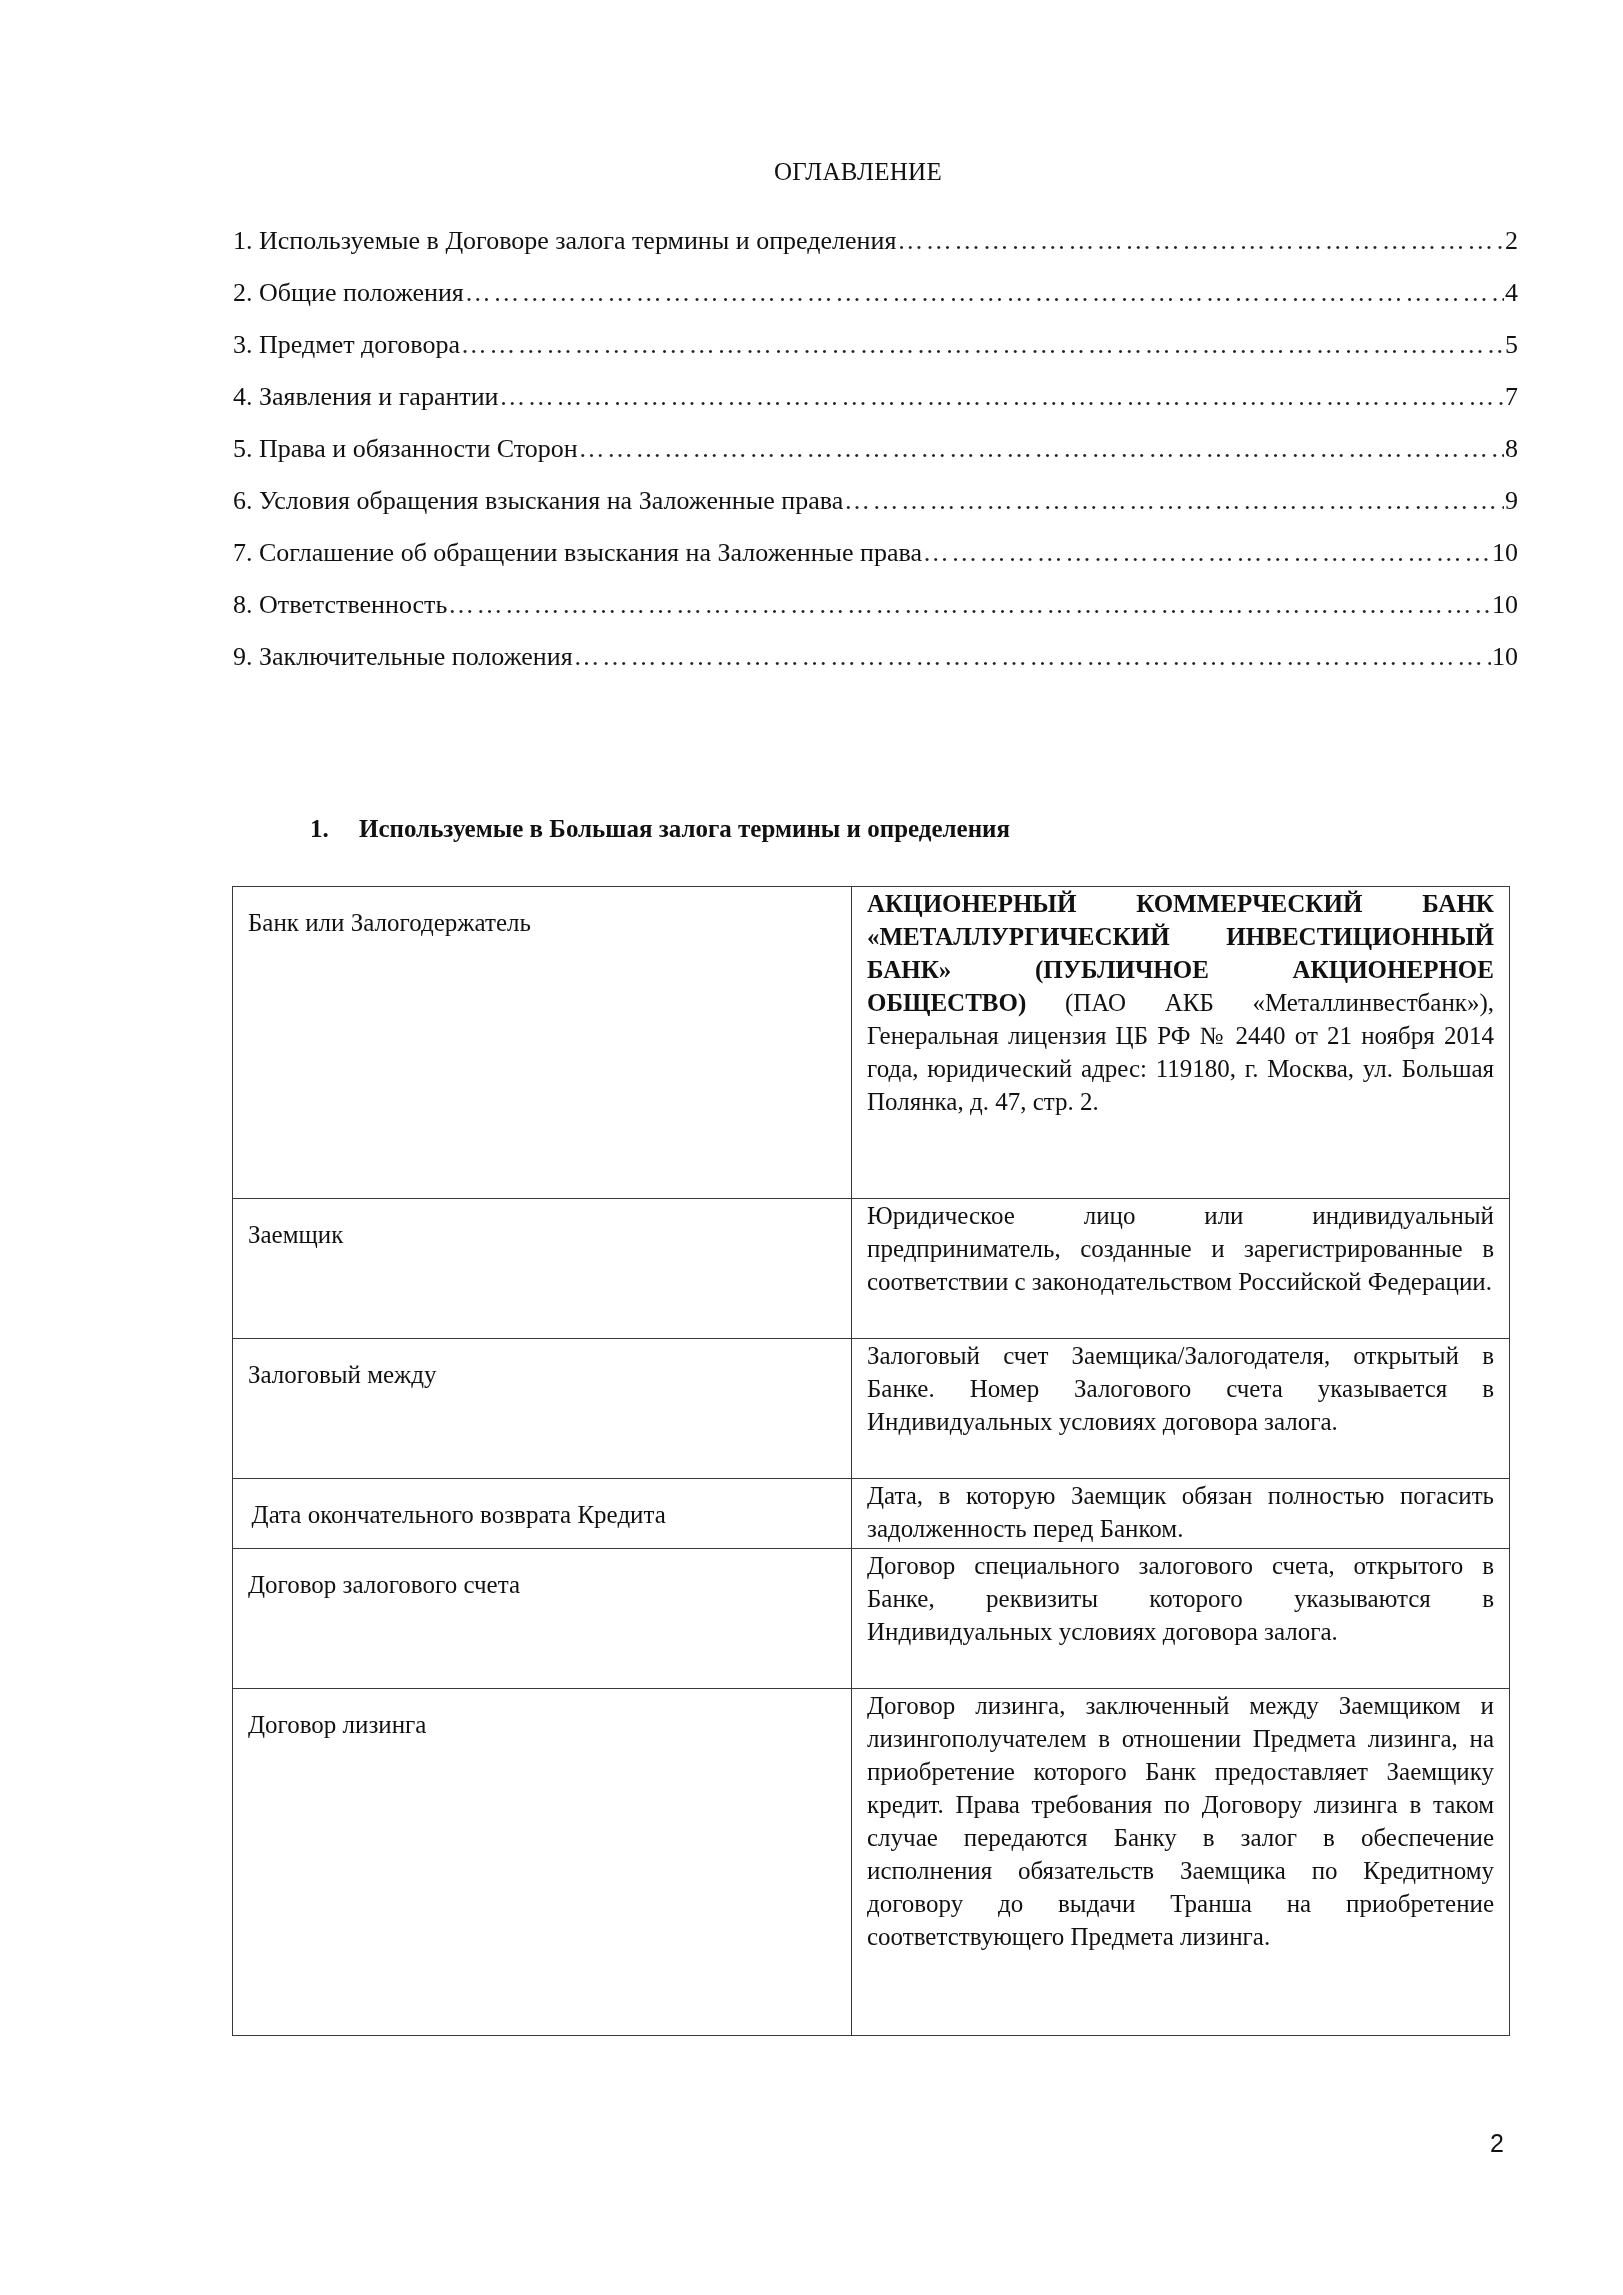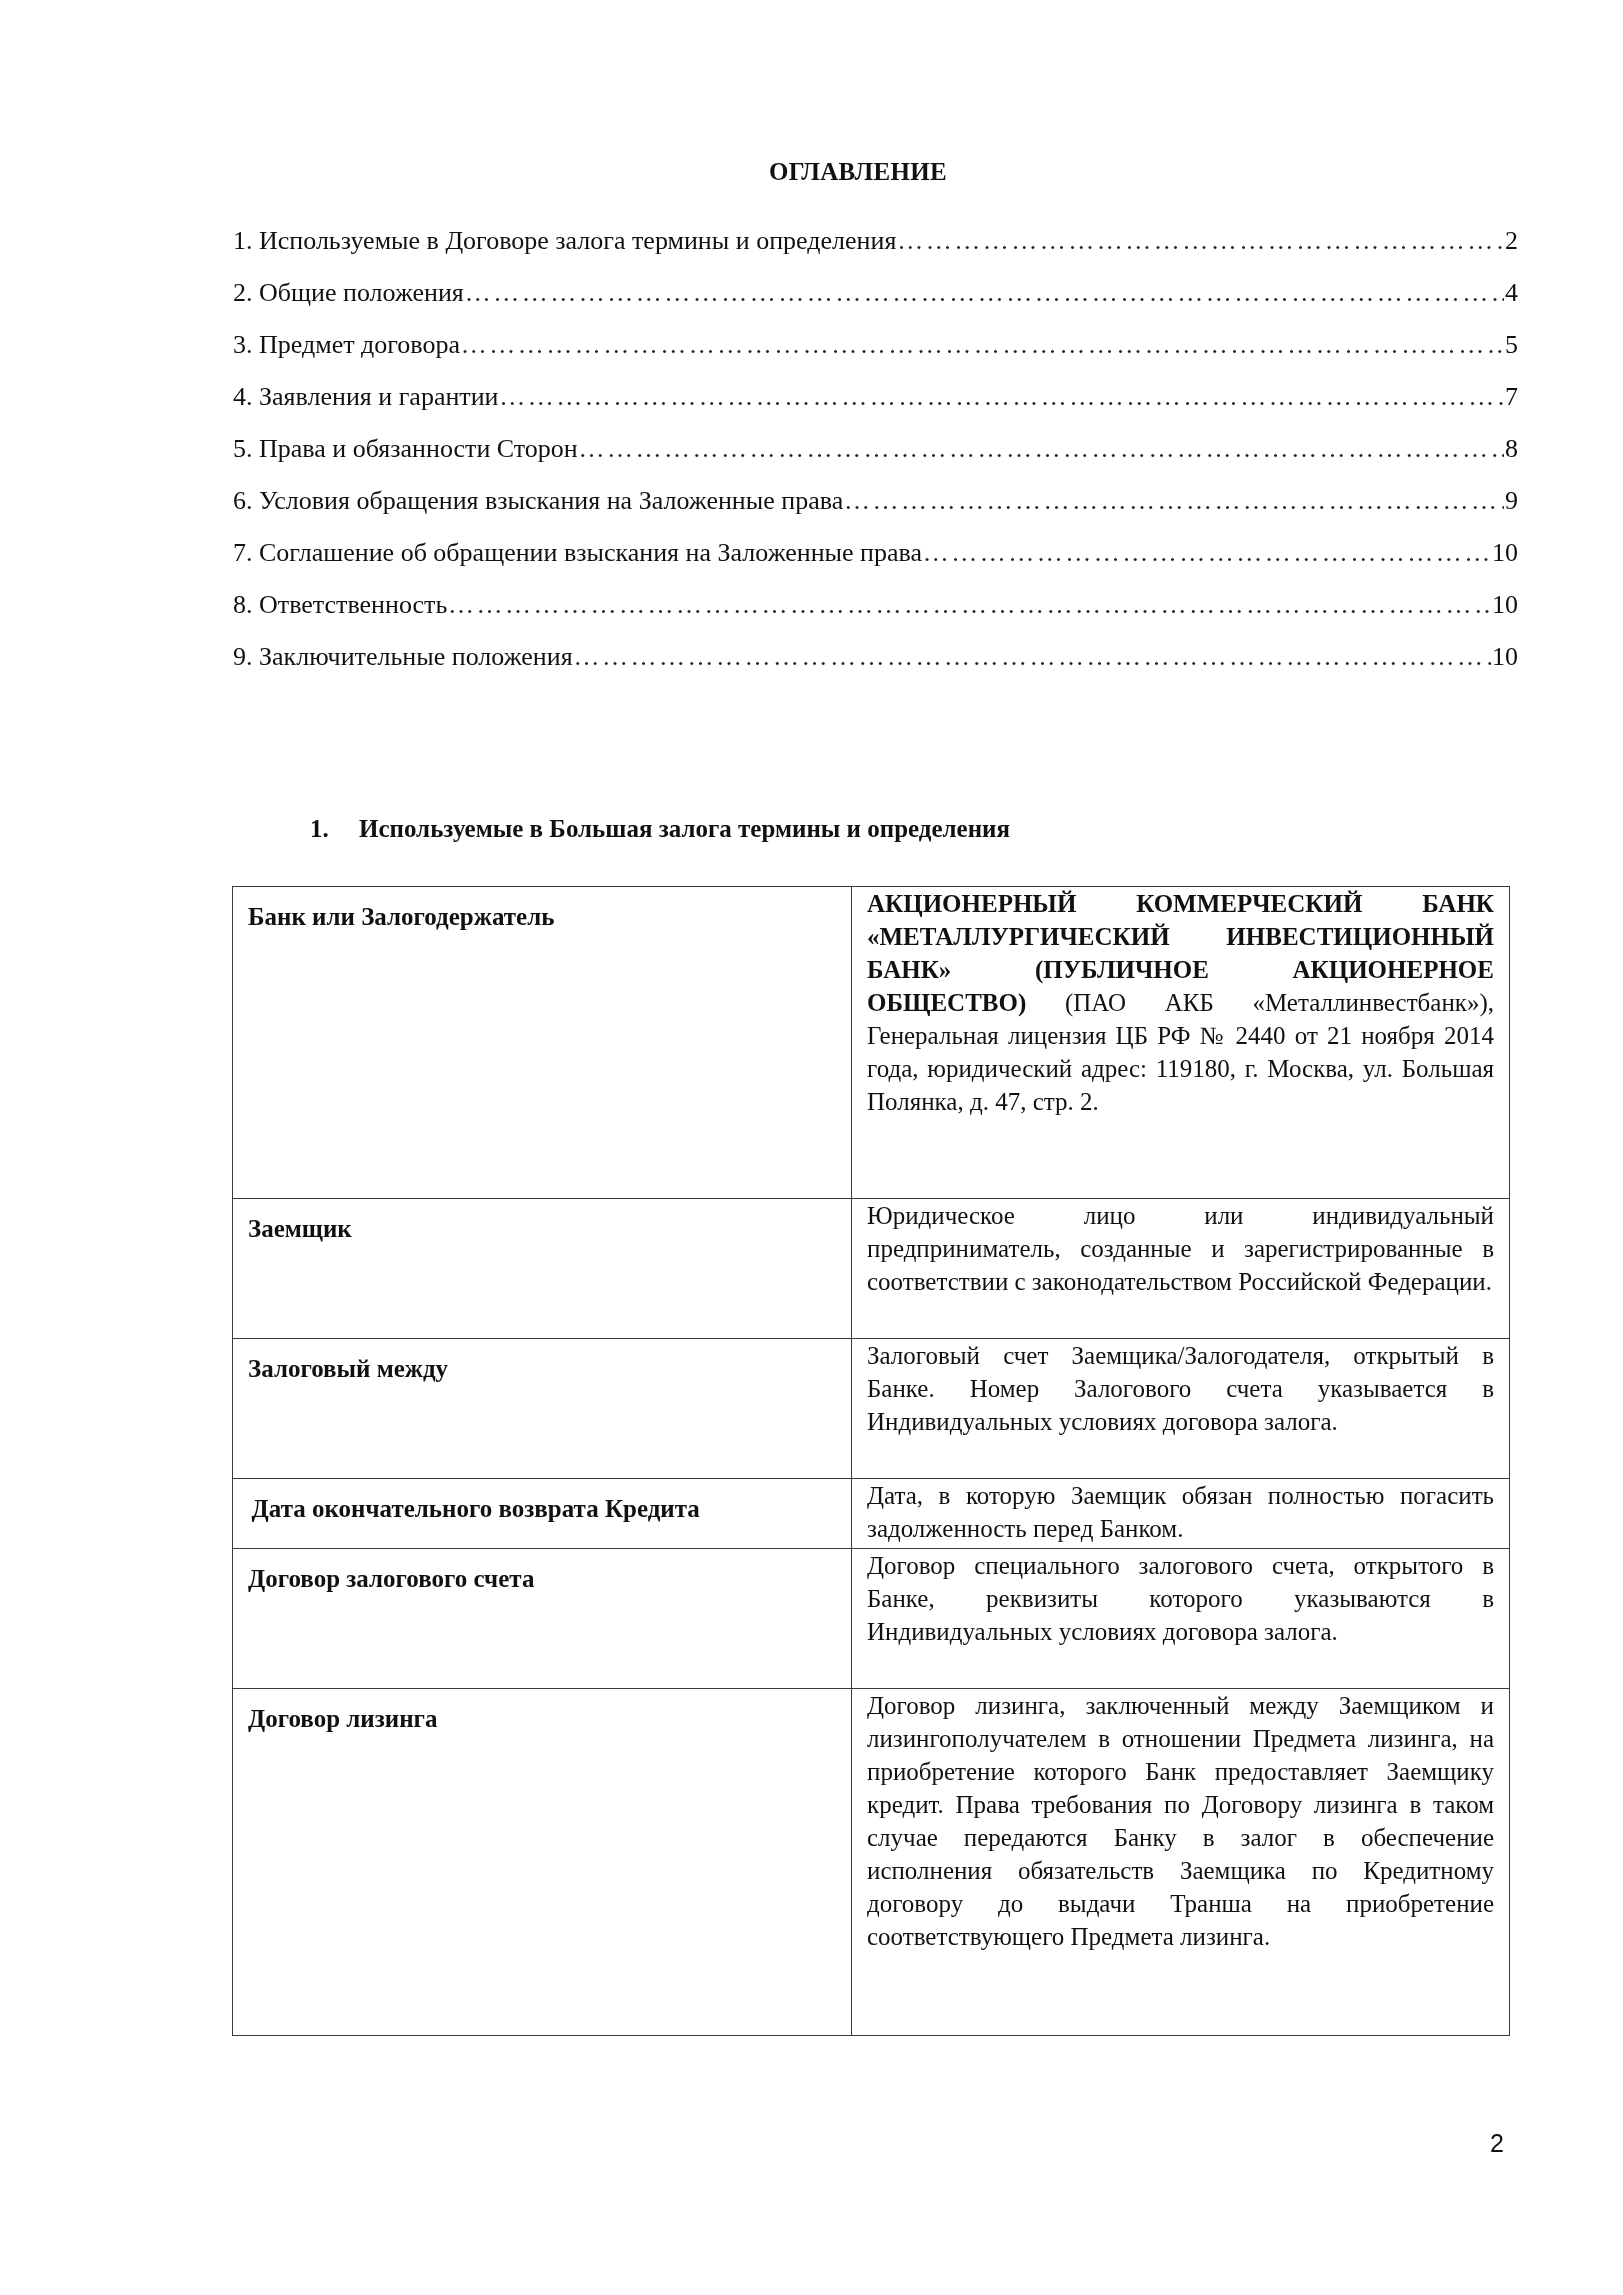--- a/index.html
+++ b/index.html
@@ -21,21 +21,21 @@
       width: 1623px;
       height: 2295px;
       background: #ffffff;
     }
     .toc-title {
       position: absolute;
       left: 0;
       width: 1623px;
       top: 155px;
       text-align: center;
-      font-weight: bold;
+      font-weight: normal;
       font-size: 25px;
       line-height: 34px;
       letter-spacing: 0.3px;
       padding-left: 93px;
       box-sizing: border-box;
     }
     .toc-list {
       position: absolute;
       left: 233px;
       top: 222px;
@@ -93,22 +93,22 @@
     }
     table.defs col.c1 { width: 619px; }
     table.defs col.c2 { width: 658px; }
     table.defs td {
       border: 1.7px solid #3a3a3a;
       vertical-align: top;
       padding: 0 15px 0 15px;
       box-sizing: border-box;
     }
     table.defs td.term {
-      font-weight: bold;
-      padding-top: 13px;
+      font-weight: normal;
+      padding-top: 19px;
     }
     table.defs td.term.indent { padding-left: 18.6px; }
     table.defs td.def {
       text-align: justify;
       padding-top: 0;
     }
     .b { font-weight: bold; }
 
     .page-number {
       position: absolute;

